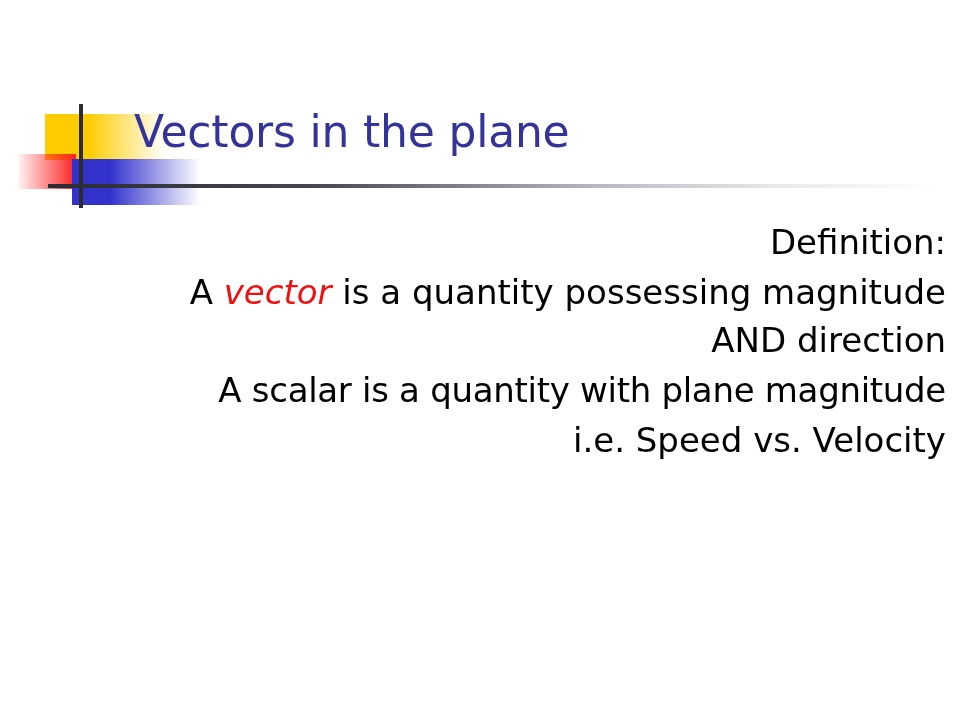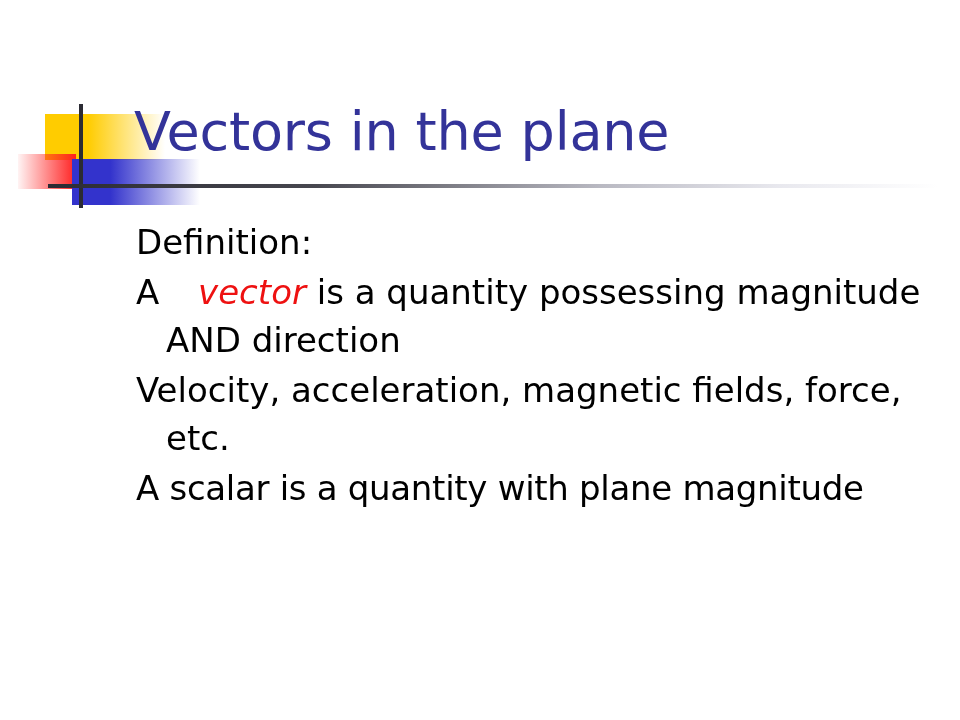--- a/index.html
+++ b/index.html
@@ -70,21 +70,21 @@
     width: 890px;
     height: 4px;
     background: linear-gradient(to right, #2b2b33 0%, #47474f 30%, #b9b9c2 62%, #e8e8ee 82%, #ffffff 100%);
   }
 
   
   .title {
     position: absolute;
     left: 134px;
     top: 104px;
-    font-size: 54px;
+    font-size: 44px;
     line-height: 56px;
     color: #333399;
     white-space: nowrap;
     font-weight: normal;
     margin: 0;
     letter-spacing: -0.2px;
   }
 
   
   .body {
@@ -94,28 +94,28 @@
     width: 810px;
   }
   .para {
     font-size: 34px;
     line-height: 48px;
     color: #000000;
     margin: 0 0 2px 0;
     padding-left: 30px;
     text-indent: -30px;
     white-space: pre-wrap;
+    text-align: right;
   }
   .para.tight {
     letter-spacing: -0.3px;
   }
   .em-vector {
     color: #EE1111;
     font-style: italic;
-    margin-left: 28px;
   }
 </style>
 </head>
 <body>
 
 <div class="slide">
 
   <div class="deco">
     <div class="deco-sq deco-yellow"></div>
     <div class="deco-sq deco-red"></div>
@@ -126,20 +126,20 @@
 
   <h1 class="title">Vectors in the plane</h1>
 
   <div class="body">
 
     <p class="para">Definition:</p>
 
     <p class="para"><span>A </span><span class="em-vector">vector</span><span> is a quantity possessing magnitude AND direction</span></p>
 
 
-    <p class="para">Velocity, acceleration, magnetic fields, force, etc.</p>
 
     <p class="para tight">A scalar is a quantity with plane magnitude</p>
 
+    <p class="para">i.e. Speed vs. Velocity</p>
 
   </div>
 
 </div>
 
 </body></html>

